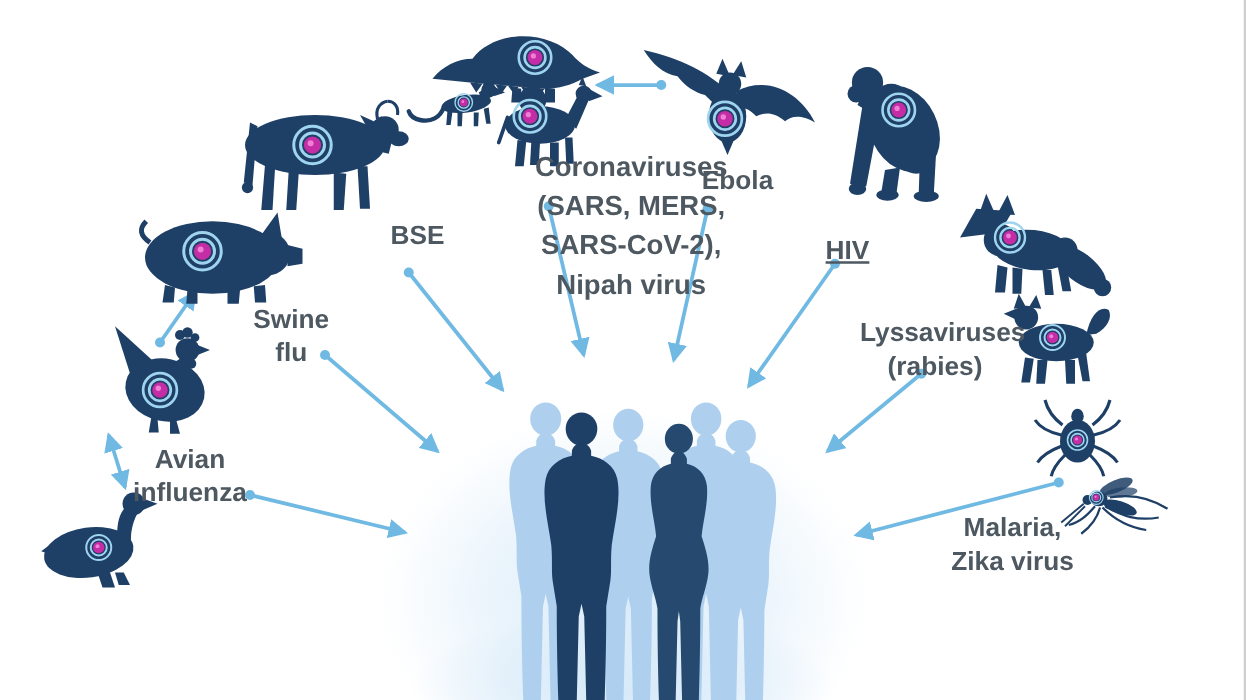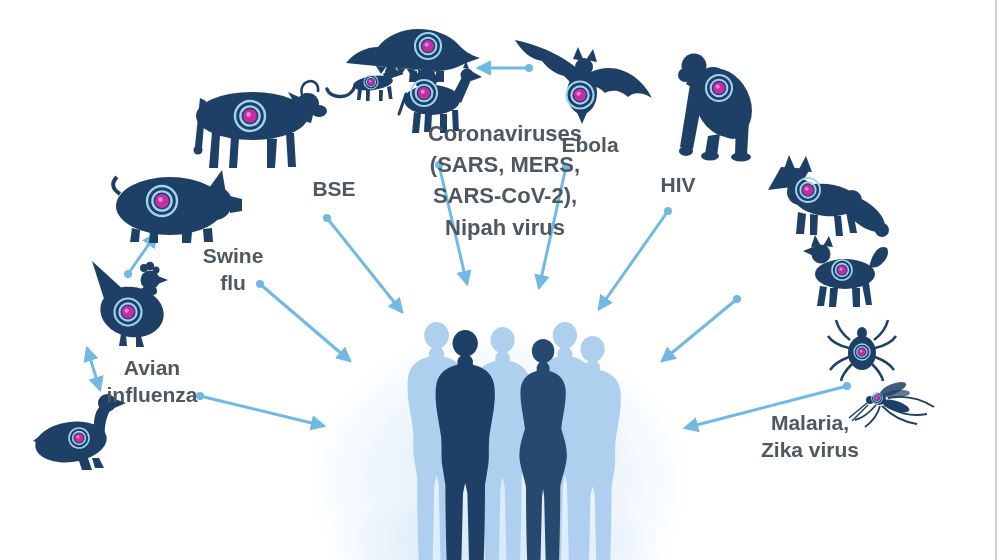--- a/index.html
+++ b/index.html
@@ -294,17 +294,19 @@
   <div class="label" style="left:183px;top:243px;width:100px;">Swine
 flu</div>
   <div class="label" style="left:92px;top:355px;width:120px;">Avian
 influenza</div>
   <div class="label" style="left:304px;top:176px;width:60px;">BSE</div>
   <div class="label big" style="left:420px;top:118px;width:170px;">Coronaviruses
 (SARS, MERS,
 SARS-CoV-2),
 Nipah virus</div>
   <div class="label" style="left:555px;top:132px;width:70px;">Ebola</div>
-  <div class="label" style="left:648px;top:172px;width:60px;">HIV</div>
+  <div class="label" style="left:648px;top:188px;width:60px;text-decoration:underline;">HIV</div>
+  <div class="label" style="left:688px;top:254px;width:120px;">Lyssaviruses
+(rabies)</div>
   <div class="label" style="left:750px;top:410px;width:120px;">Malaria,
 Zika virus</div>
   <div class="edge-right"></div>
 </div>
 
 </body></html>

